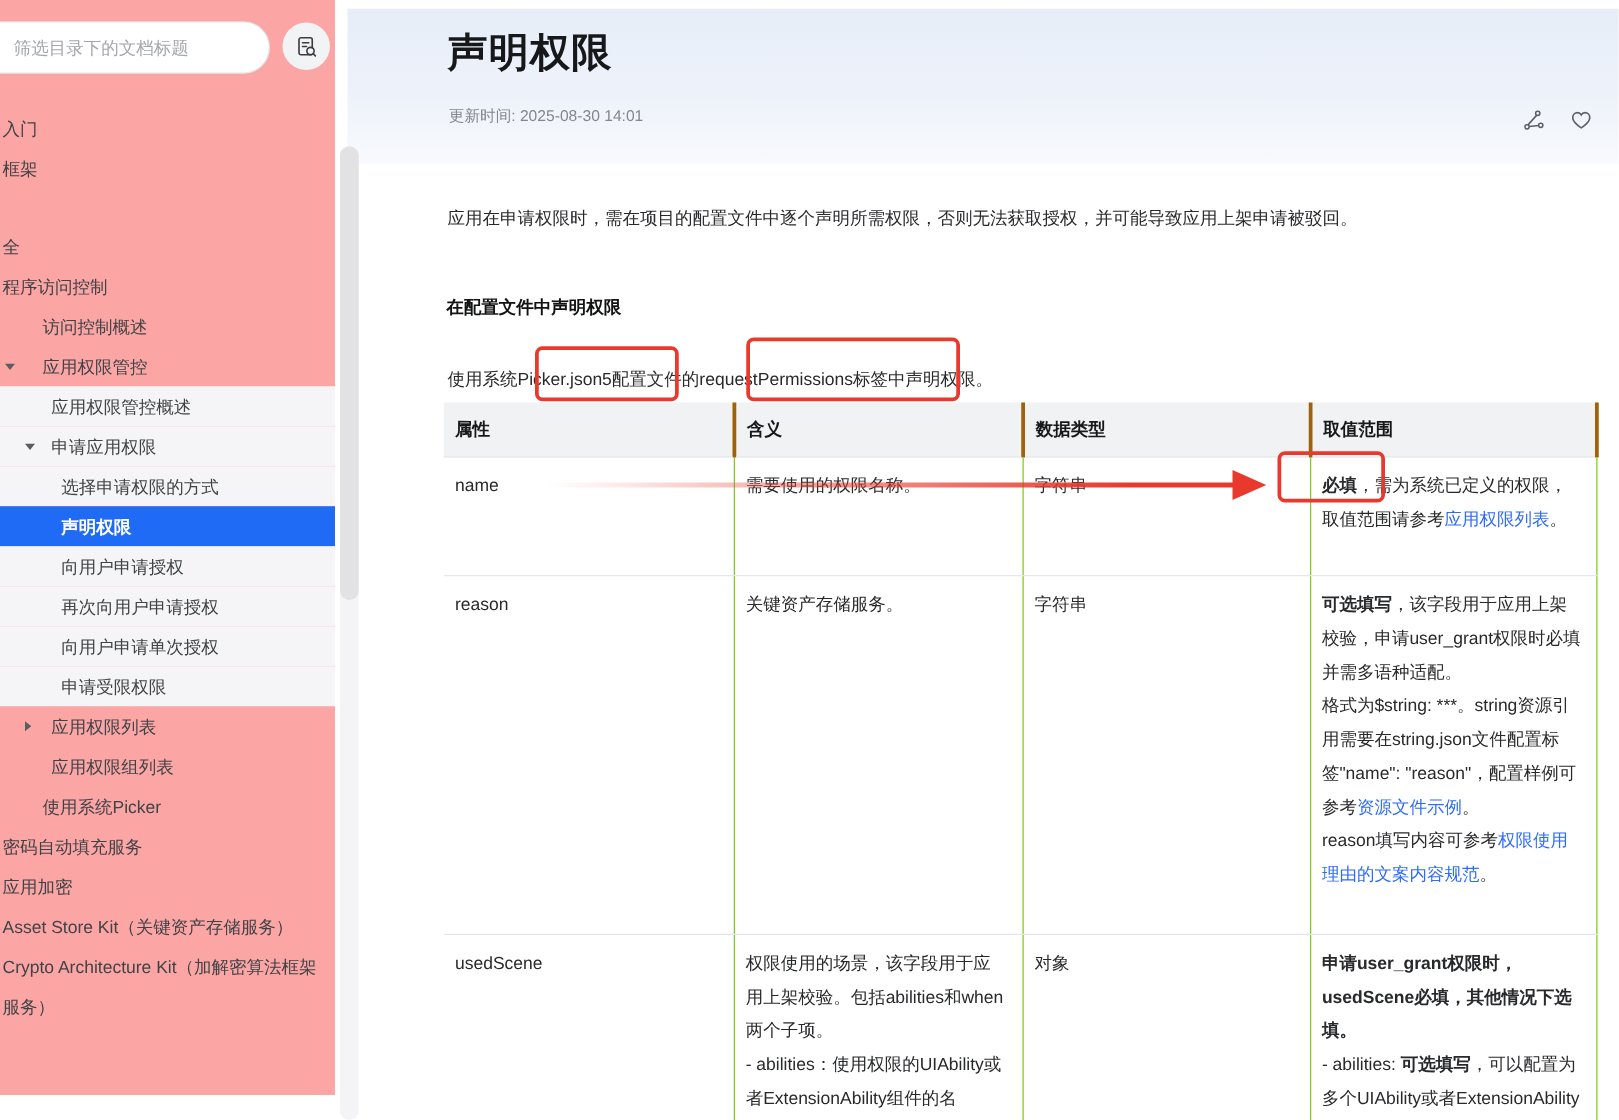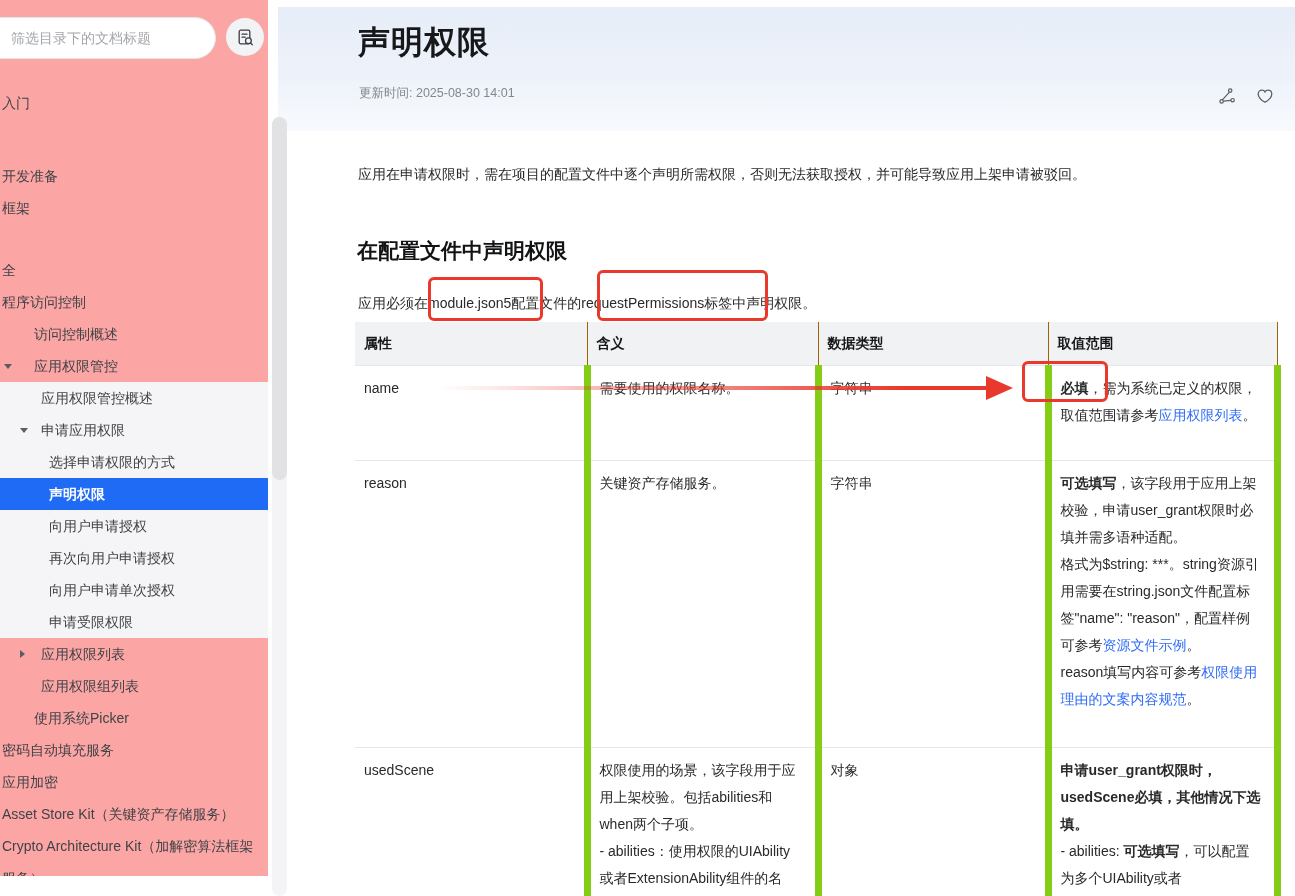--- a/index.html
+++ b/index.html
@@ -31,25 +31,25 @@
   .scroll-thumb{position:absolute;left:272px;top:117px;width:15px;height:363px;background:#e2e2e5;border-radius:8px;z-index:5;cursor:pointer;}
   
   .main{position:absolute;left:278px;top:0;width:1017px;height:896px;background:#fff;}
   .hero{position:absolute;left:0;top:7px;width:1017px;height:124px;background:linear-gradient(180deg,#e7edf8 0%,#edf2fa 55%,#f8fafd 100%);}
   .hero-title{position:absolute;left:80px;top:14px;font-size:32px;font-weight:bold;color:#17181a;letter-spacing:1px;}
   .hero-updated{position:absolute;left:81px;top:78px;font-size:12.5px;color:#84878c;}
   .hero-actions{position:absolute;left:938px;top:78px;display:flex;gap:16px;}
   .icon-btn{width:22px;height:22px;display:flex;align-items:center;justify-content:center;cursor:pointer;}
   
   .p1{position:absolute;left:80px;top:163px;width:880px;font-size:14px;color:#28292b;line-height:22px;}
-  .h2{position:absolute;left:79px;top:237px;font-size:21px;font-weight:bold;color:#121314;}
+  .h2{position:absolute;left:79px;top:237px;font-size:14px;font-weight:bold;color:#121314;}
   .p2{position:absolute;left:80px;top:295px;width:880px;font-size:14px;color:#28292b;}
   table.perm{position:absolute;left:77px;top:322px;width:922px;border-collapse:collapse;table-layout:fixed;font-size:14px;}
-  table.perm th{background:#f1f2f4;text-align:left;font-weight:bold;height:43px;padding:0 12px 0 9px;border-right:1px solid #a16207;border-bottom:1px solid #e6e7ea;color:#17181a;font-size:14px;}
-  table.perm td{vertical-align:top;padding:9px 12px 9px 9px;border-right:7px solid #84cc16;border-bottom:1px solid #e6e7ea;line-height:27px;color:#28292b;}
+  table.perm th{background:#f1f2f4;text-align:left;font-weight:bold;height:43px;padding:0 12px 0 9px;border-right:3px solid #a16207;border-bottom:1px solid #e6e7ea;color:#17181a;font-size:14px;}
+  table.perm td{vertical-align:top;padding:9px 12px 9px 9px;border-right:1px solid #84cc16;border-bottom:1px solid #e6e7ea;line-height:27px;color:#28292b;}
   tr.r0{height:95px;} tr.r1{height:287px;}
   .b{font-weight:bold;margin-top:47px;}
   .a{color:#2f6cf6;cursor:pointer;}
   
   .ann{position:absolute;border:3px solid #e8392c;border-radius:6px;pointer-events:none;z-index:10;}
   #ann-module{left:428px;top:277px;width:109px;height:38px;}
   #ann-request{left:597px;top:270px;width:165px;height:45px;}
   #ann-required{left:1022px;top:361px;width:80px;height:35px;}
   .arrow-line{position:absolute;left:436px;top:386px;width:552px;height:4px;border-radius:2px;z-index:10;pointer-events:none;
     background:linear-gradient(90deg,rgba(232,57,44,0) 0%,rgba(232,57,44,0.12) 12%,rgba(232,57,44,0.55) 45%,#e8392c 85%);}
@@ -68,21 +68,20 @@
       <svg width="19" height="19" viewBox="0 0 19 19" fill="none" stroke="#3a3d42" stroke-width="1.3" stroke-linecap="round">
         <rect x="3.2" y="2.2" width="10.6" height="13.6" rx="1.6"></rect>
         <path d="M6 6.2 h5 M6 9.2 h3.2"></path>
         <circle cx="12.4" cy="12.8" r="2.9" fill="#f2f3f5"></circle>
         <path d="M14.5 14.9 l1.8 1.8"></path>
       </svg>
     </span>
   </div>
   <div class="sb-list" id="sb-list">
       <div class="sb-row lv0"><span class="lbl">入门</span></div>
-      <div class="sb-row lv0" style="margin-top: 41px;"><span class="lbl">开发准备</span></div>
       <div class="sb-row lv0"><span class="lbl">框架</span></div>
       <div class="sb-row lv0" style="margin-top: 30px;"><span class="lbl">全</span></div>
       <div class="sb-row lv0"><span class="lbl">程序访问控制</span></div>
       <div class="sb-row lv1"><span class="lbl">访问控制概述</span></div>
       <div class="sb-row lv1"><span class="mk expanded"></span><span class="lbl">应用权限管控</span></div>
       <div class="sb-row lv2 shaded"><span class="lbl">应用权限管控概述</span></div>
       <div class="sb-row lv2 shaded"><span class="mk expanded"></span><span class="lbl">申请应用权限</span></div>
       <div class="sb-row lv3 shaded"><span class="lbl">选择申请权限的方式</span></div>
       <div class="sb-row lv3 shaded sel"><span class="lbl">声明权限</span></div>
       <div class="sb-row lv3 shaded"><span class="lbl">向用户申请授权</span></div>
@@ -122,21 +121,21 @@
           <svg width="20" height="20" viewBox="0 0 20 20" fill="none" stroke="#5b5e66" stroke-width="1.3">
             <path d="M10 16.3 C10 16.3 3.2 12.2 3.2 7.9 C3.2 5.7 4.9 4.1 7 4.1 C8.3 4.1 9.4 4.8 10 5.9 C10.6 4.8 11.7 4.1 13 4.1 C15.1 4.1 16.8 5.7 16.8 7.9 C16.8 12.2 10 16.3 10 16.3 Z"></path>
           </svg>
         </span>
       </div>
     </div>
   </div>
 
   <div class="p1">应用在申请权限时，需在项目的配置文件中逐个声明所需权限，否则无法获取授权，并可能导致应用上架申请被驳回。</div>
   <div class="h2">在配置文件中声明权限</div>
-  <div class="p2">应用必须在module.json5配置文件的requestPermissions标签中声明权限。</div>
+  <div class="p2">使用系统Picker.json5配置文件的requestPermissions标签中声明权限。</div>
 
   <table class="perm">
     <colgroup>
         <col style="width:232px">
         <col style="width:231px">
         <col style="width:230px">
         <col style="width:229px">
       </colgroup>
     <thead>
       <tr>

